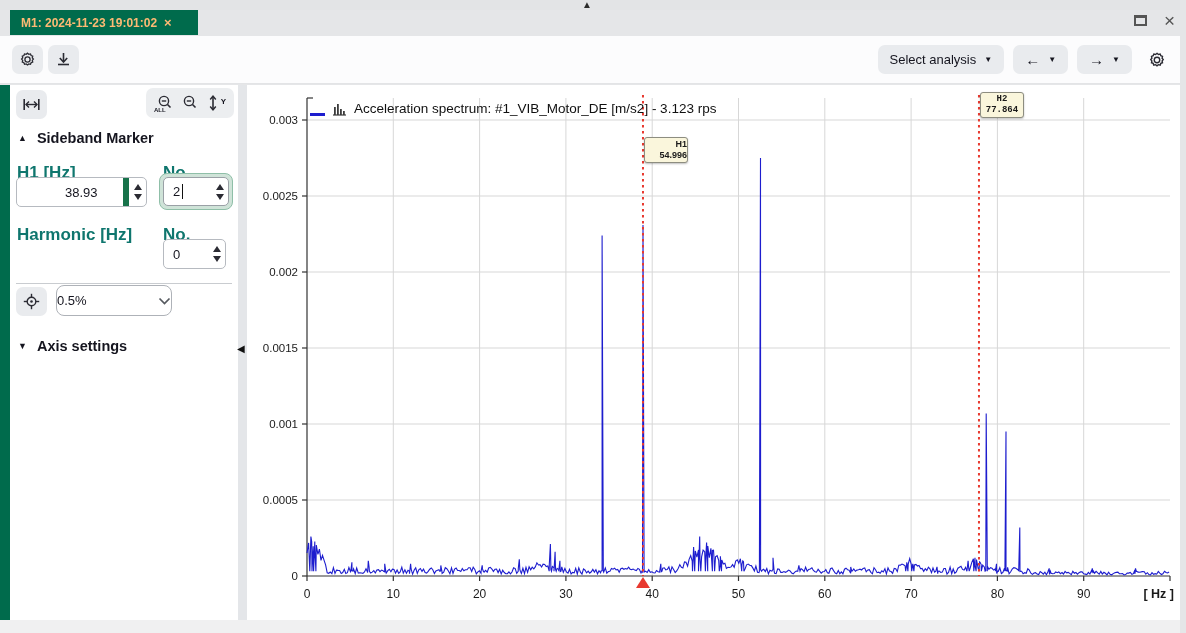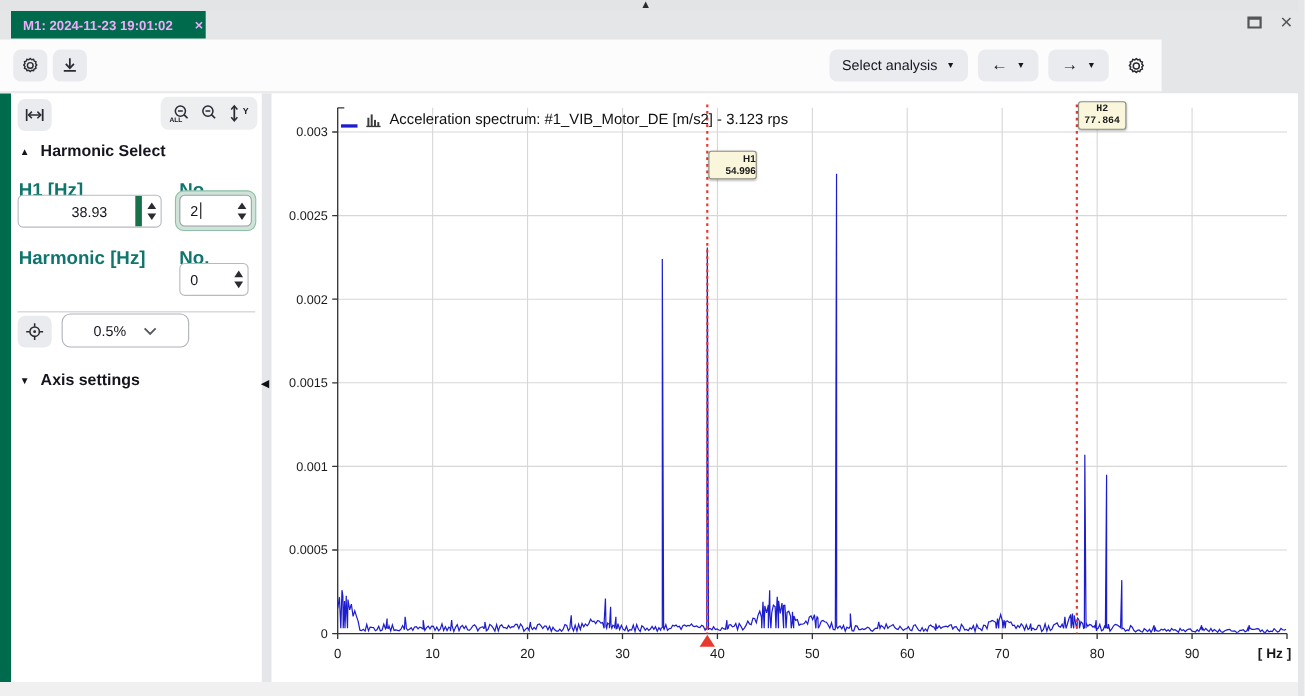--- a/index.html
+++ b/index.html
@@ -5,30 +5,30 @@
   * { margin:0; padding:0; box-sizing:border-box; }
   html,body { width:1186px; height:633px; font-family:"Liberation Sans", sans-serif; }
   .window { position:relative; width:1186px; height:633px; background:#e5e6e8; overflow:hidden; }
 
   
   .top-strip { position:absolute; left:0; top:0; width:1186px; height:10px; background:#e3e4e6; }
   .resize-handle { position:absolute; left:582px; top:-1px; font-size:10px; color:#2b2b2b; cursor:n-resize; }
 
   
   .tab-bar { position:absolute; left:0; top:10px; width:1186px; height:26px; background:#e5e6e8; }
-  .tab { position:absolute; left:10px; top:0; height:25px; background:#006b4c; color:#f0abfc;
-         display:flex; align-items:center; gap:20px; padding:0 2px 0 11px; font-size:12px; font-weight:bold; }
+  .tab { position:absolute; left:10px; top:0; height:25px; background:#006b4c; color:#fdba74;
+         display:flex; align-items:center; gap:7px; padding:0 26px 0 11px; font-size:12px; font-weight:bold; }
   .tab-close { font-size:13px; font-weight:bold; cursor:pointer; line-height:1; }
   .win-controls { position:absolute; right:8px; top:2px; display:flex; gap:12px; align-items:center; }
   .win-btn { width:17px; height:17px; display:flex; align-items:center; justify-content:center; color:#444; cursor:pointer; }
   .maxi { width:13px; height:11px; border:2px solid #555; border-top-width:3px; }
   .win-close { font-size:19px; color:#555; line-height:14px; }
 
   
-  .toolbar { position:absolute; left:0; top:36px; width:1056px; height:48px; background:#fcfcfd; border-bottom:1px solid #e3e4e6; }
+  .toolbar { position:absolute; left:0; top:36px; width:1180px; height:48px; background:#fcfcfd; border-bottom:1px solid #e3e4e6; }
   .btn { background:#e9ebee; border:none; border-radius:7px; display:inline-flex; align-items:center; justify-content:center;
          gap:8px; color:#15151f; cursor:pointer; font-family:"Liberation Sans", sans-serif; }
   .tb-left { position:absolute; left:12px; top:9px; display:flex; gap:5px; }
   .sq { width:31px; height:29px; }
   .tb-right { position:absolute; right:8px; top:9px; display:flex; gap:9px; align-items:center; }
   .wide { height:29px; padding:0 12px; font-size:13px; }
   .caret { font-size:8px; color:#15151f; }
   .arrow-glyph { font-size:15px; line-height:1; }
 
   
@@ -58,21 +58,21 @@
   .tri-up { width:0; height:0; border-left:4px solid transparent; border-right:4px solid transparent; border-bottom:6px solid #2b2b33; }
   .tri-dn { width:0; height:0; border-left:4px solid transparent; border-right:4px solid transparent; border-top:6px solid #2b2b33; }
 
   .focus-ring { position:absolute; border-radius:8px; background:#cfe3d8; border:1px solid #8fbfa8; padding:3px; }
   .focus-ring .inputbox { position:relative; width:100%; height:100%; border-color:#9aa0a6; }
   .caret-line { width:1px; height:15px; background:#111; margin-left:2px; }
 
   .hdiv { position:absolute; left:6px; top:198px; width:216px; height:1px; background:#c9ccd0; }
 
   .dropdown { position:absolute; left:46px; top:200px; width:116px; height:31px; background:#fff; border:1px solid #aeb2b8;
-              border-radius:8px; display:flex; align-items:center; justify-content:space-between; padding:0 28px; cursor:pointer;text-align:center; }
+              border-radius:8px; display:flex; align-items:center; justify-content:space-between; padding:0 0; cursor:pointer;text-align:center; }
   .dropdown .val { font-size:13px; color:#15151f; }
 
   
   .chart-area { position:absolute; left:247px; top:0; width:933px; height:535px; background:#fff; }
   .legend { position:absolute; left:63px; top:16px; display:flex; align-items:flex-end; gap:7px; }
   .legend-dash { width:15px; height:3px; background:#1d1dce; margin-top:2px; }
   .legend-text { font-size:13.5px; color:#101010; }
   .marker-box { position:absolute; width:44px; background:#faf6dc; border:1px solid #8d8d80; border-radius:3px;
                 text-align:center; font-size:9px; font-weight:bold; color:#1a1a1a; line-height:11px; padding:1px 0; box-shadow:0 1px 2px rgba(0,0,0,.25); }
 
@@ -175,21 +175,21 @@
             <line x1="4" y1="3" x2="4" y2="15" stroke="#2b2b33" stroke-width="1.6"></line>
             <polyline points="1.2,5.5 4,2.2 6.8,5.5" fill="none" stroke="#2b2b33" stroke-width="1.4"></polyline>
             <polyline points="1.2,12.5 4,15.8 6.8,12.5" fill="none" stroke="#2b2b33" stroke-width="1.4"></polyline>
           </svg>
           <span class="ig-cap cap-y">Y</span>
         </span>
       </div>
 
       <div class="sec-header" style="left:8px; top:45px;">
         <span class="sec-tri">▲</span>
-        <span>Harmonic Select</span>
+        <span>Sideband Marker</span>
       </div>
 
       <span class="fld-label" style="left:7px; top:78px;">H1 [Hz]</span>
       <span class="fld-label" style="left:153px; top:78px;">No.</span>
 
       <div class="inputbox" style="left:6px; top:92px; width:131px; height:30px;padding-left:39px;">
         <span class="val">38.93</span>
         <span class="greenbar"></span>
         <span class="spin-col">
             <span class="tri-up"></span>

